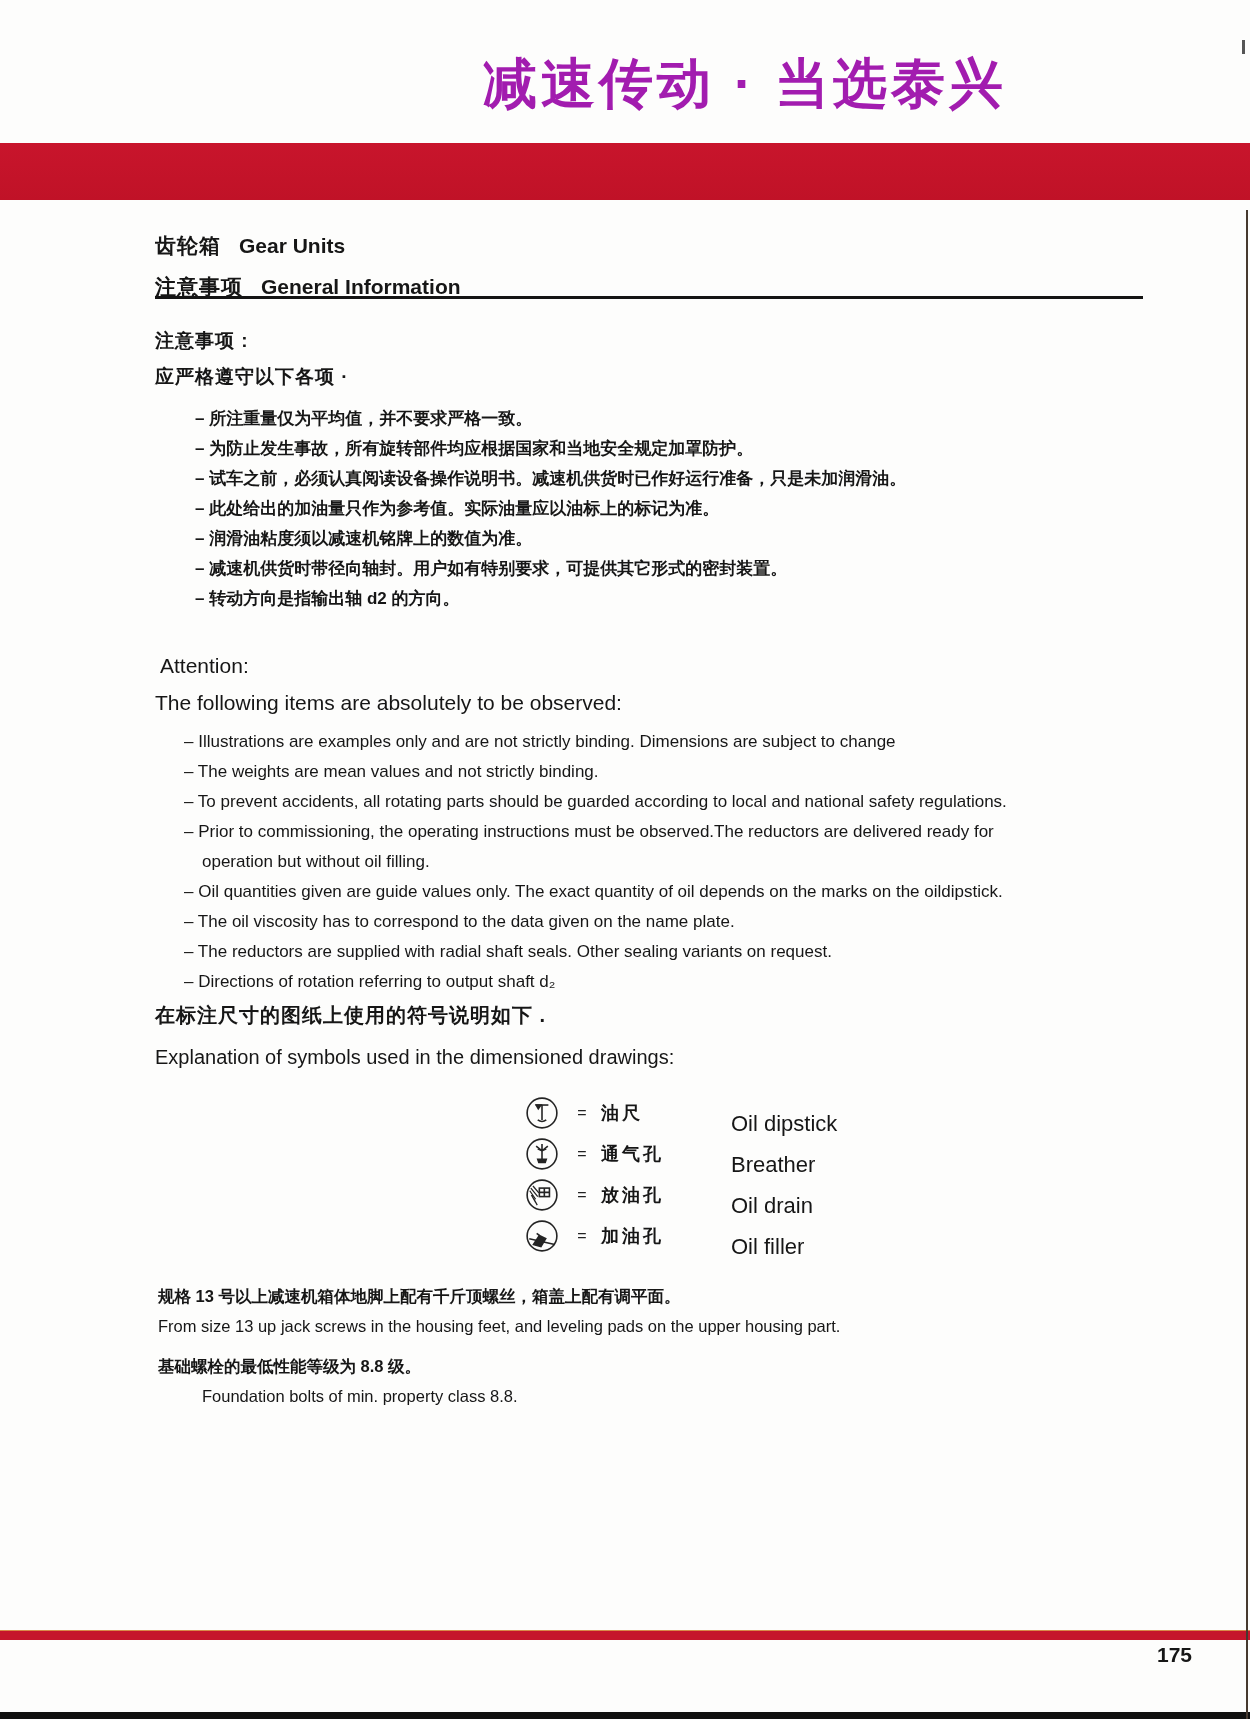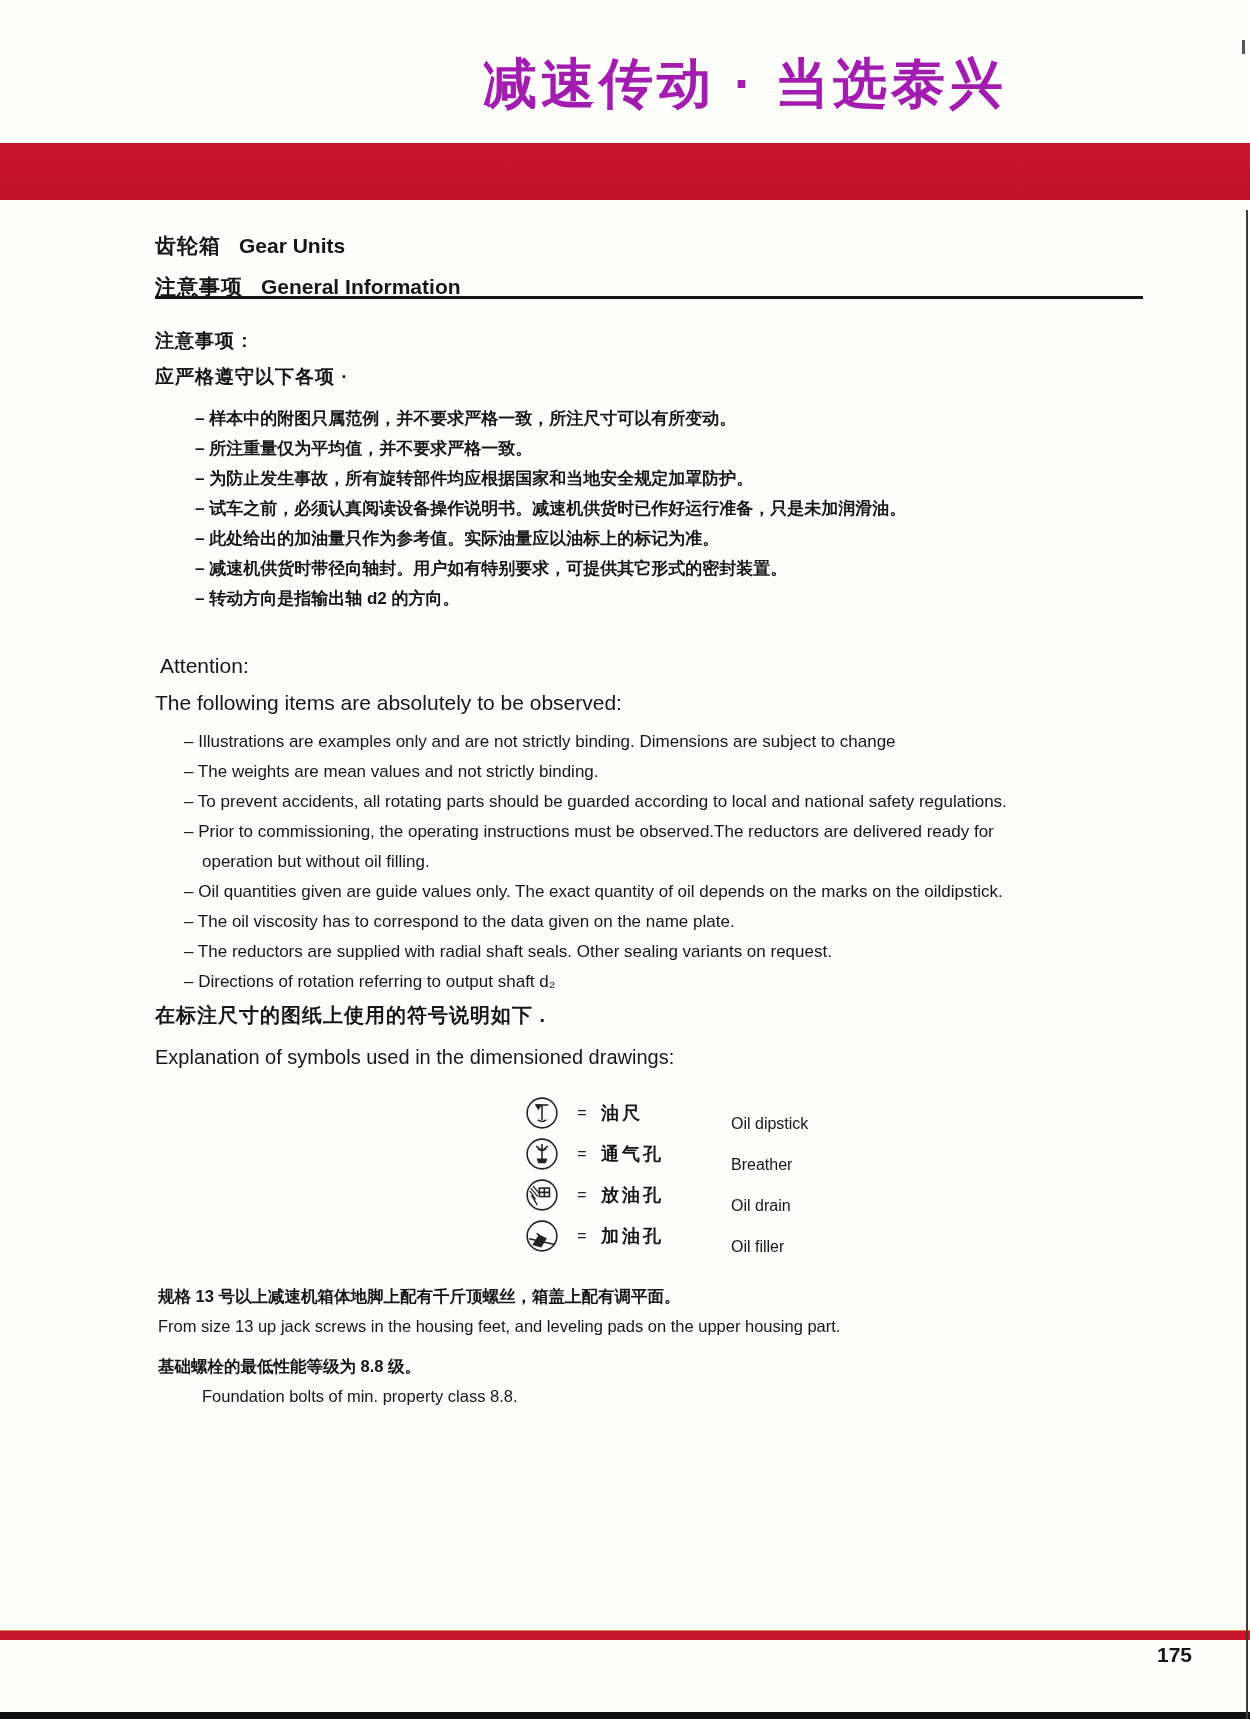--- a/index.html
+++ b/index.html
@@ -50,21 +50,21 @@
   .en-notes{left:184px;top:727px;width:848px;font-size:17px;}
 
   .sym-h-zh{left:155px;top:1002px;font-size:20px;font-weight:bold;letter-spacing:1px;}
   .sym-h-en{left:155px;top:1046px;font-size:20px;}
 
   .sym-table{left:525px;top:1092px;}
   .sym-row{display:flex;align-items:center;height:41px;}
   .sym-icon{width:34px;height:34px;flex:0 0 34px;}
   .sym-eq{width:22px;margin-left:12px;text-align:center;font-size:16px;color:#222;}
   .sym-zh{width:108px;margin-left:8px;font-size:18px;font-weight:bold;letter-spacing:3px;}
-  .sym-en{font-size:16px;margin-left:22px;margin-top:23px;}
+  .sym-en{font-size:22px;margin-left:22px;margin-top:23px;}
 
   .fn{left:158px;font-size:16.5px;white-space:nowrap;}
   .fn.b{font-weight:bold;}
   .fn1z{top:1286px;} .fn1e{top:1317px;}
   .fn2z{top:1356px;} .fn2e{top:1387px;margin-left:44px;}
 
   .bottom-red{top:1630px;left:0;width:1250px;height:9px;background:var(--red);border-top:1px solid #d98b4a;}
   .page-num{top:1643px;left:1122px;width:70px;text-align:right;font-size:21px;font-weight:bold;}
   .bottom-black{top:1712px;left:0;width:1250px;height:7px;background:#101010;}
   .right-vline{top:210px;left:1246px;width:2px;height:1509px;background:#46392f;}
@@ -90,25 +90,25 @@
     <div class="sect-line sect-line2">
       <span class="zh">注意事项</span><span class="en">General Information</span>
     </div>
   </div>
   <div class="abs sect-rule"></div>
 
   <div class="abs zh-h1">注意事项 :</div>
   <div class="abs zh-h2">应严格遵守以下各项 ·</div>
 
   <ul class="abs notes zh-notes">
-    <li>– 样本中的附图只属范例，并不要求严格一致，所注尺寸可以有所变动。</li>
     <li>– 所注重量仅为平均值，并不要求严格一致。</li>
     <li>– 为防止发生事故，所有旋转部件均应根据国家和当地安全规定加罩防护。</li>
     <li>– 试车之前，必须认真阅读设备操作说明书。减速机供货时已作好运行准备，只是未加润滑油。</li>
     <li>– 此处给出的加油量只作为参考值。实际油量应以油标上的标记为准。</li>
+    <li>– 润滑油粘度须以减速机铭牌上的数值为准。</li>
     <li>– 减速机供货时带径向轴封。用户如有特别要求，可提供其它形式的密封装置。</li>
     <li>– 转动方向是指输出轴 d2 的方向。</li>
   </ul>
 
   <div class="abs en-h1">Attention:</div>
   <div class="abs en-h2">The following items are absolutely to be observed:</div>
 
   <ul class="abs notes en-notes">
     <li>– Illustrations are examples only and are not strictly binding. Dimensions are subject to change</li>
     <li>– The weights are mean values and not strictly binding.</li>

